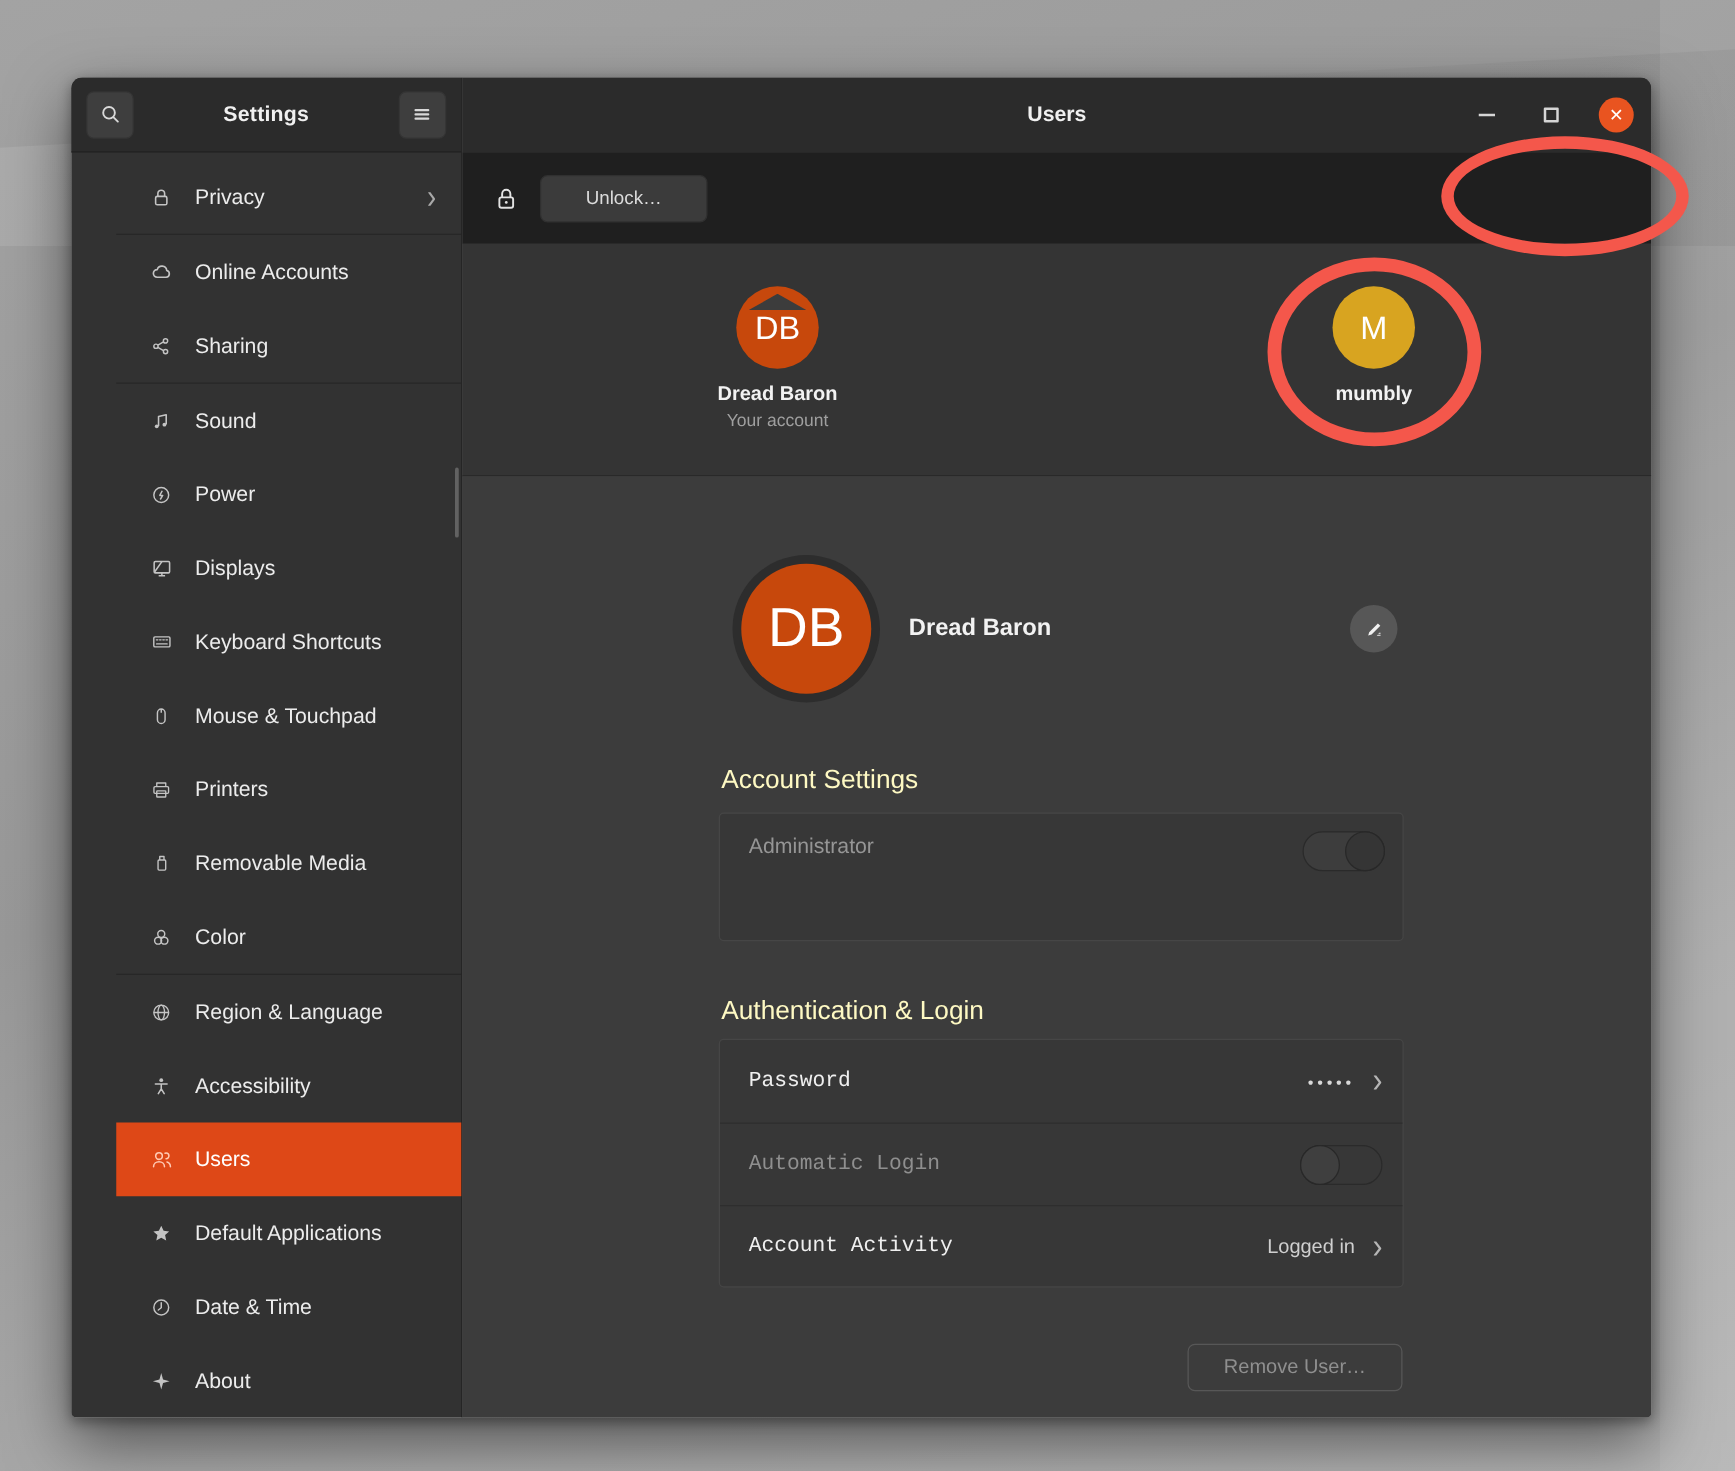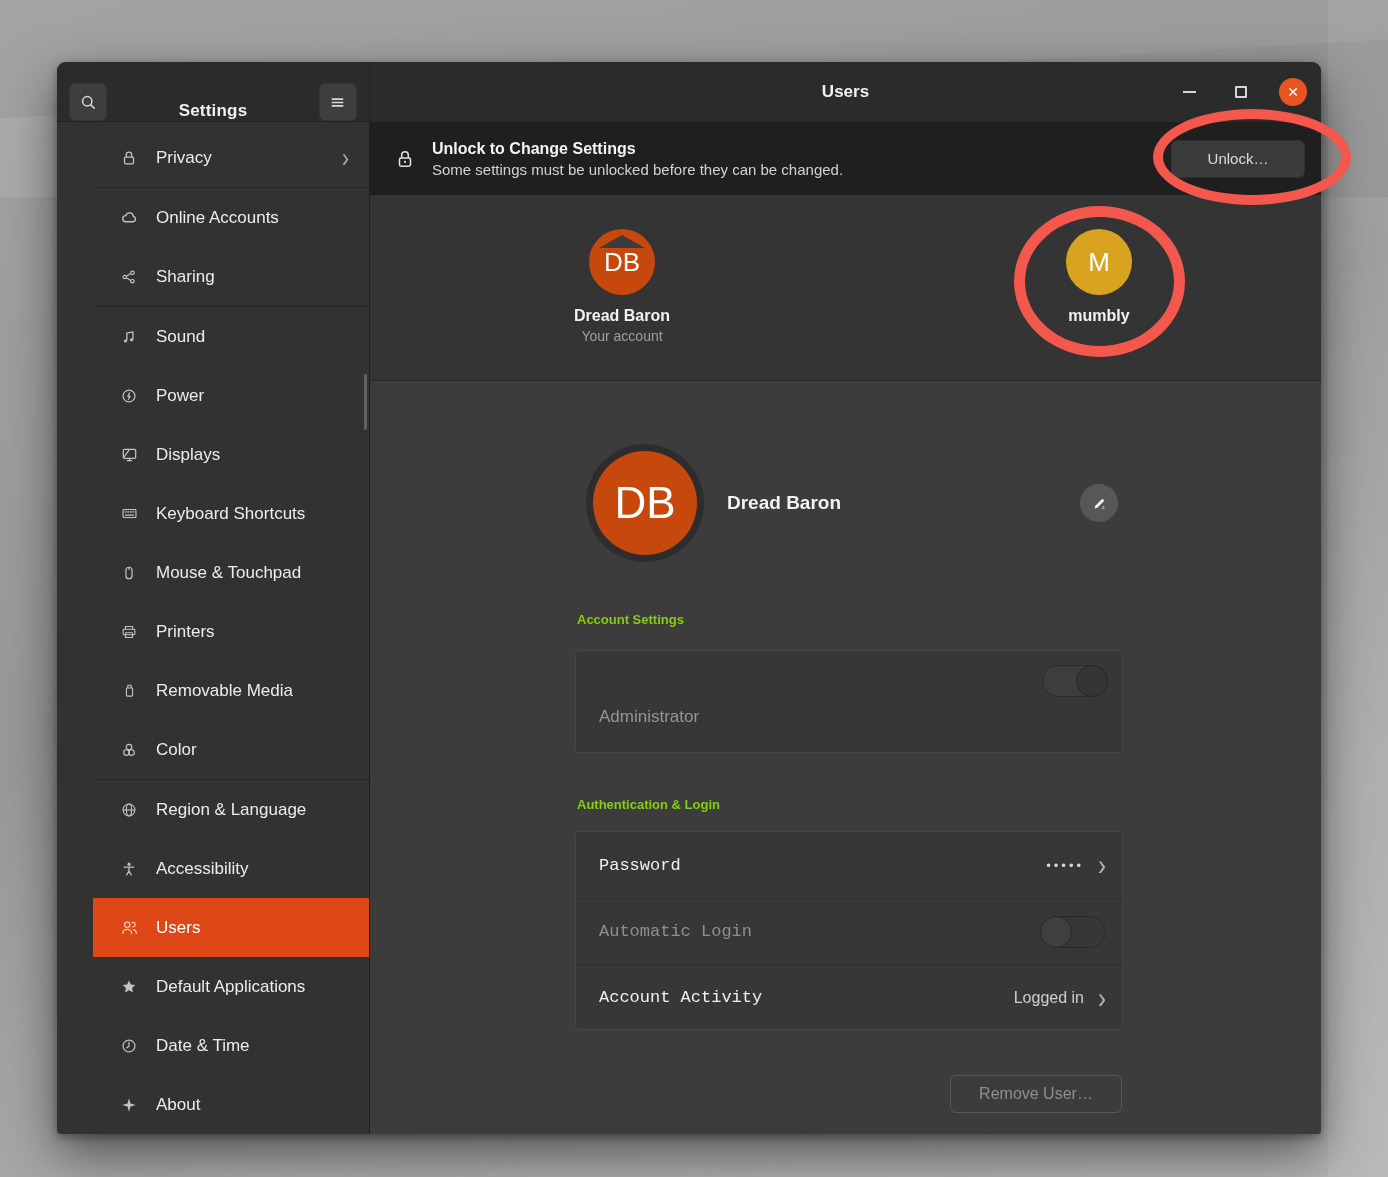--- a/index.html
+++ b/index.html
@@ -16,21 +16,21 @@
 
   
   .window{position:absolute;left:57px;top:62px;width:1264px;height:1072px;
     border-radius:9px 9px 4px 4px;overflow:hidden;
     box-shadow:0 20px 50px rgba(0,0,0,.5),0 3px 10px rgba(0,0,0,.35);
     display:flex;}
 
   
   .sidebar{width:313px;height:100%;background:#323232;border-right:1px solid #222;display:flex;flex-direction:column;position:relative;}
   .sidebar-header{height:60px;background:#2b2b2b;border-bottom:1px solid #222;
-    display:flex;align-items:flex-end;justify-content:space-between;padding:0 12px;flex:0 0 auto;}
+    display:flex;align-items:center;justify-content:space-between;padding:0 12px;flex:0 0 auto;}
   .hbtn{width:38px;height:38px;border-radius:6px;background:#3e3e3e;border:1px solid #353535;
     display:flex;align-items:center;justify-content:center;color:#d9d9d9;cursor:pointer;}
   .sidebar-title{font-weight:bold;font-size:17px;color:#f0f0f0;letter-spacing:.2px;}
   .slist{padding-top:6px;flex:1;margin-left:36px;}
   .srow{height:59px;display:flex;align-items:center;padding:0 20px 0 26px;color:#ececec;font-size:17px;cursor:pointer;}
   .srow .sicon{width:20px;height:20px;margin-right:17px;color:#c4c4c4;display:flex;align-items:center;justify-content:center;flex:0 0 auto;}
   .srow .slabel{flex:1;white-space:nowrap;}
   .srow .schev{color:#a9a9a9;font-size:22px;line-height:1;font-weight:400;transform:scaleY(1.25);}
   .srow.selected{background:#de4817;color:#fff;}
   .srow.selected .sicon{color:#ffc9b3;}
@@ -69,25 +69,25 @@
 
   .content{position:absolute;left:0;top:319px;right:0;bottom:0;background:#3c3c3c;}
 
   .big-avatar{position:absolute;left:223px;top:70px;width:104px;height:104px;border-radius:50%;
     background:#c7480c;box-shadow:0 0 0 7px #2d2d2d;display:flex;align-items:center;justify-content:center;
     color:#fff;font-size:44px;font-weight:400;}
   .profile-name{position:absolute;left:357px;top:111px;font-weight:bold;font-size:19px;color:#f2f2f2;}
   .edit-btn{position:absolute;left:710px;top:103px;width:38px;height:38px;border-radius:50%;background:#575757;
     display:flex;align-items:center;justify-content:center;cursor:pointer;color:#f0f0f0;}
 
-  .sec-title{position:absolute;left:207px;font-weight:bold;font-size:13px;color:#84cc16;}
+  .sec-title{position:absolute;left:207px;font-weight:normal;font-size:21px;color:#fef9c3;}
   .card{position:absolute;left:205px;width:548px;background:#373737;border:1px solid #464646;border-radius:4px;}
 
   .card1{top:269px;height:103px;}
-  .adm-label{position:absolute;left:23px;top:16px;font-size:17px;color:#959595;margin-top:40px;}
+  .adm-label{position:absolute;left:23px;top:16px;font-size:17px;color:#959595;}
   .adm-desc{position:absolute;left:23px;top:46px;width:430px;font-size:15px;line-height:1.45;color:#858585;}
 
   .toggle{width:66px;height:32px;border-radius:16px;position:relative;}
   .toggle .knob{width:32px;height:32px;border-radius:50%;position:absolute;top:-1px;}
   .toggle.disabled-on{background:#3d3d3d;border:1px solid #2a2a2a;}
   .toggle.disabled-on .knob{right:-1px;background:#353535;border:1px solid #282828;}
   .toggle.disabled-off{background:#373737;border:1px solid #2a2a2a;}
   .toggle.disabled-off .knob{left:-1px;background:#3f3f3f;border:1px solid #282828;}
   .adm-toggle{position:absolute;right:14px;top:14px;}
 
@@ -342,24 +342,20 @@
     </div>
 
     <div class="unlockbar">
       <span class="lockicon">
         <svg width="22" height="22" viewBox="0 0 20 20" fill="none" stroke="currentColor" stroke-width="1.4" stroke-linejoin="round">
             <rect x="5" y="9" width="10" height="7.5" rx="1.5"></rect>
             <path d="M7 9V6.5a3 3 0 0 1 6 0V9"></path>
             <circle cx="10" cy="12.7" r="1" fill="currentColor" stroke="none"></circle>
           </svg>
       </span>
-      <div class="unlock-texts">
-        <div class="unlock-title">Unlock to Change Settings</div>
-        <div class="unlock-sub">Some settings must be unlocked before they can be changed.</div>
-      </div>
       <div class="unlock-btn">Unlock…</div>
     </div>
 
     <div class="carousel">
       <div class="cuser" style="left:172px">
         <div class="avatar" style="background:#c7480c">DB</div>
         <div class="cname">Dread Baron</div>
         <div class="csub">Your account</div>
       </div>
       <div class="cuser" style="left:649px">

